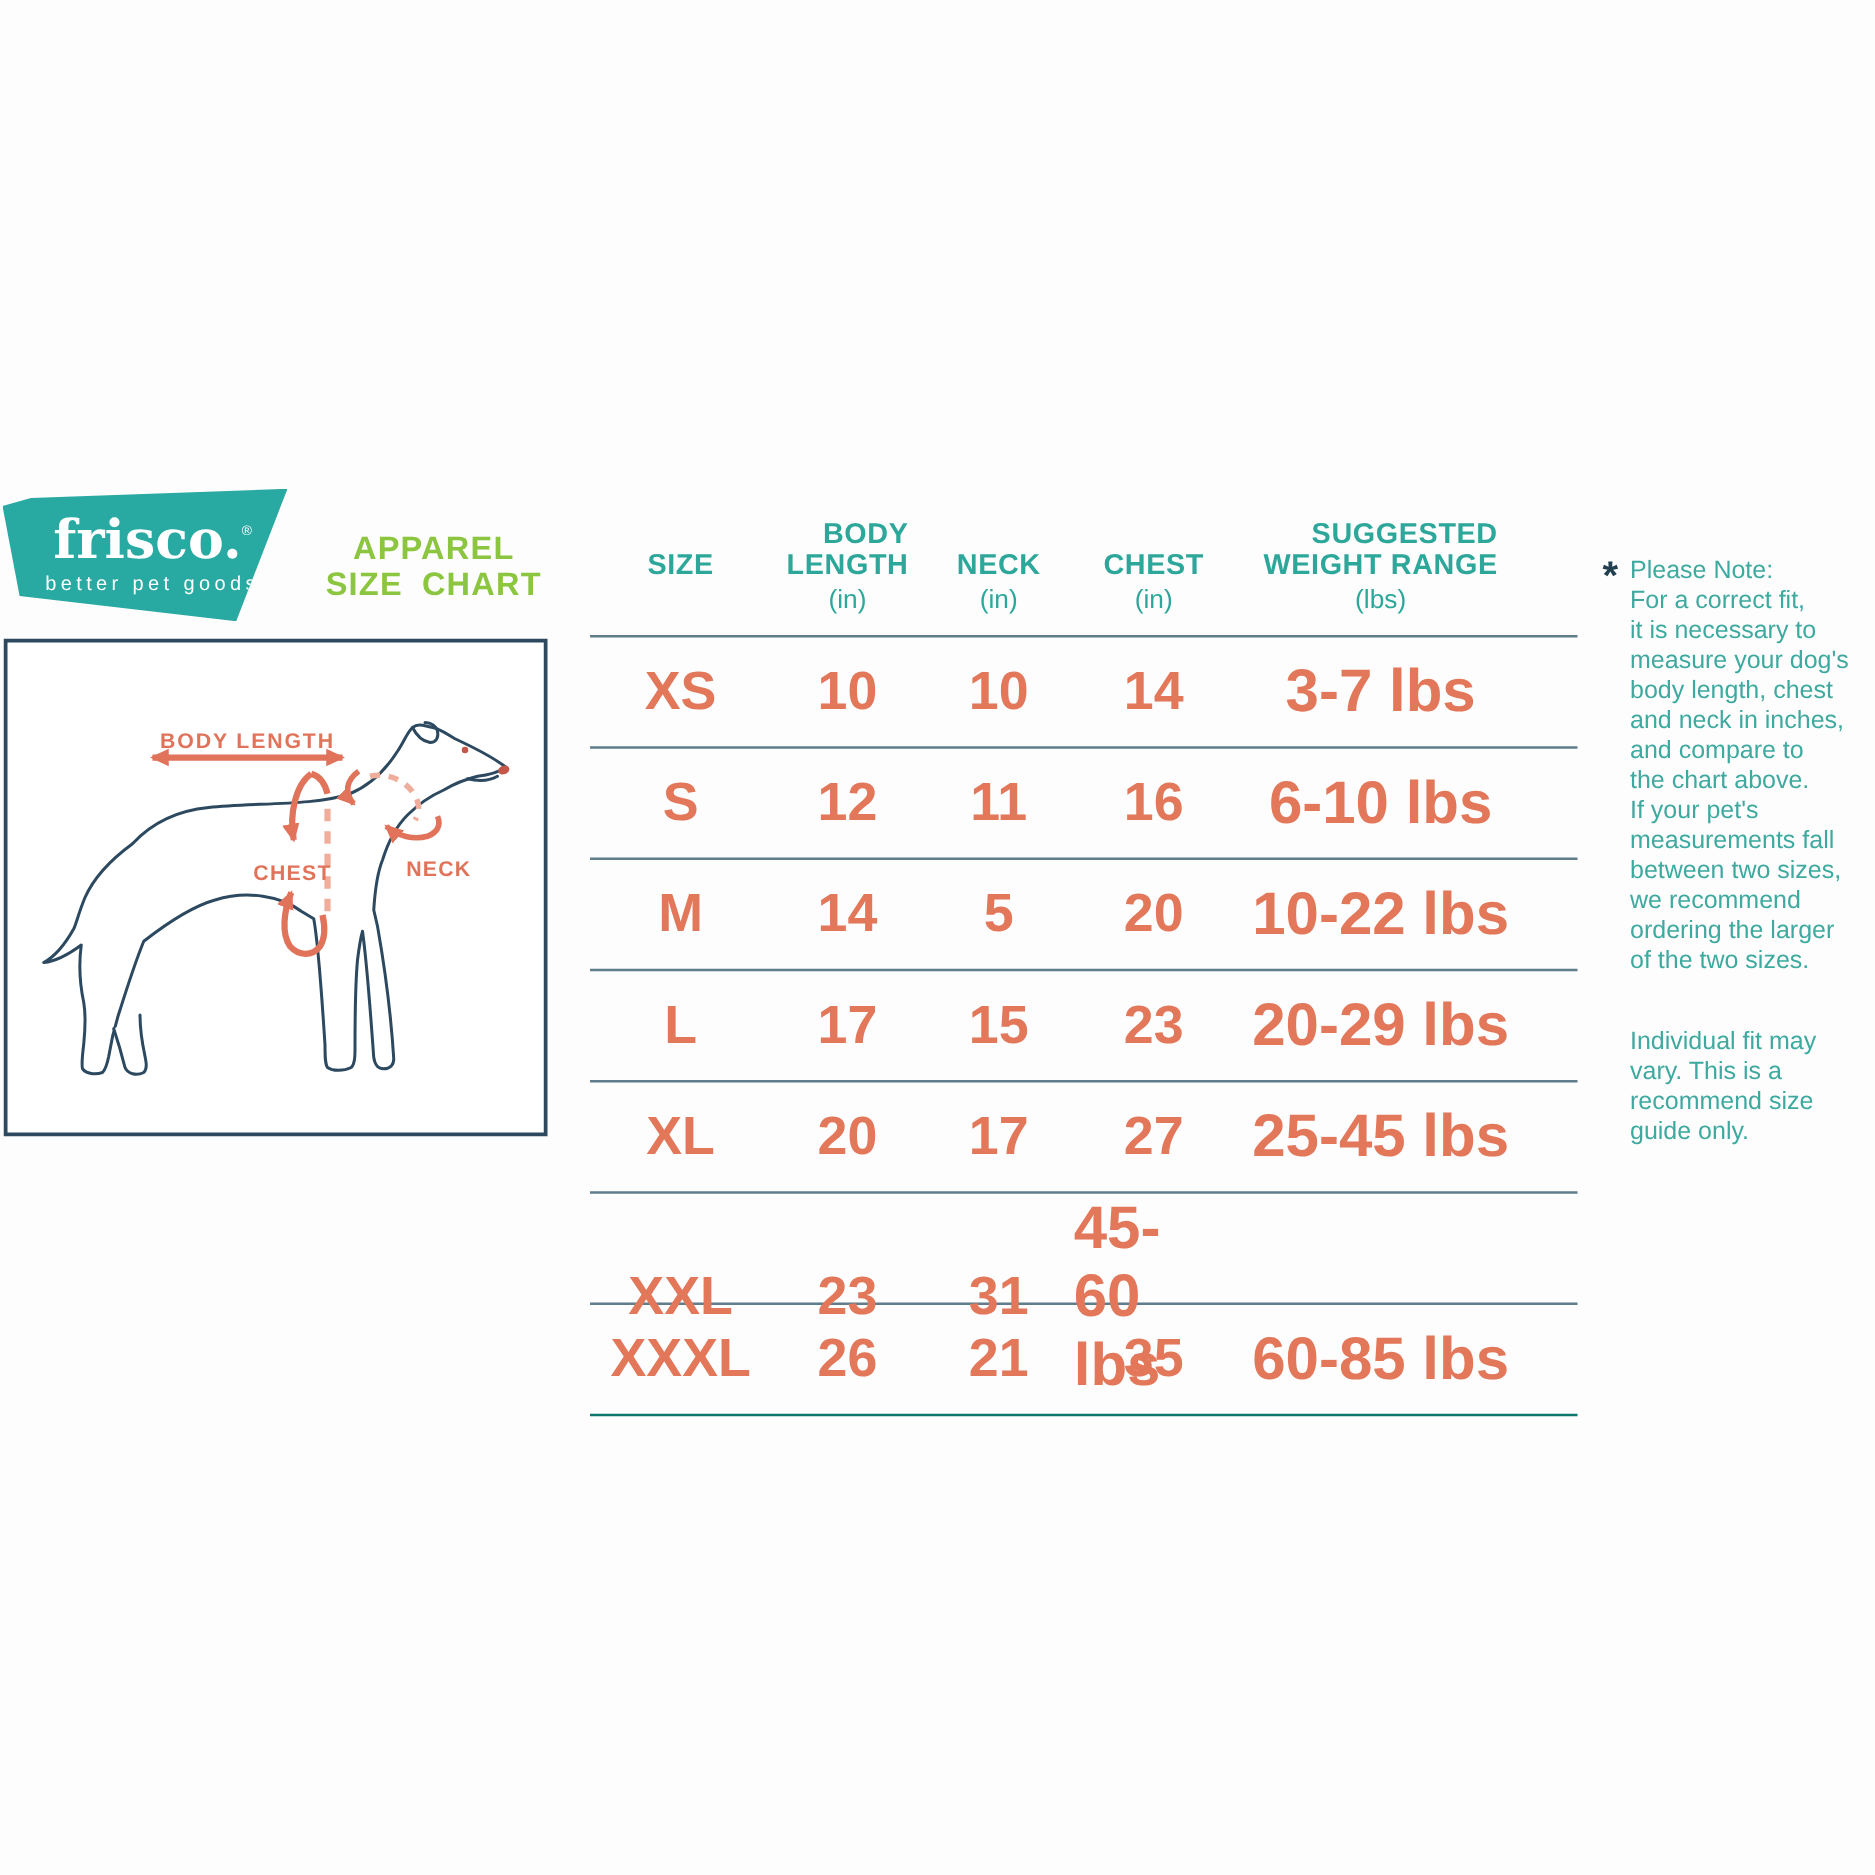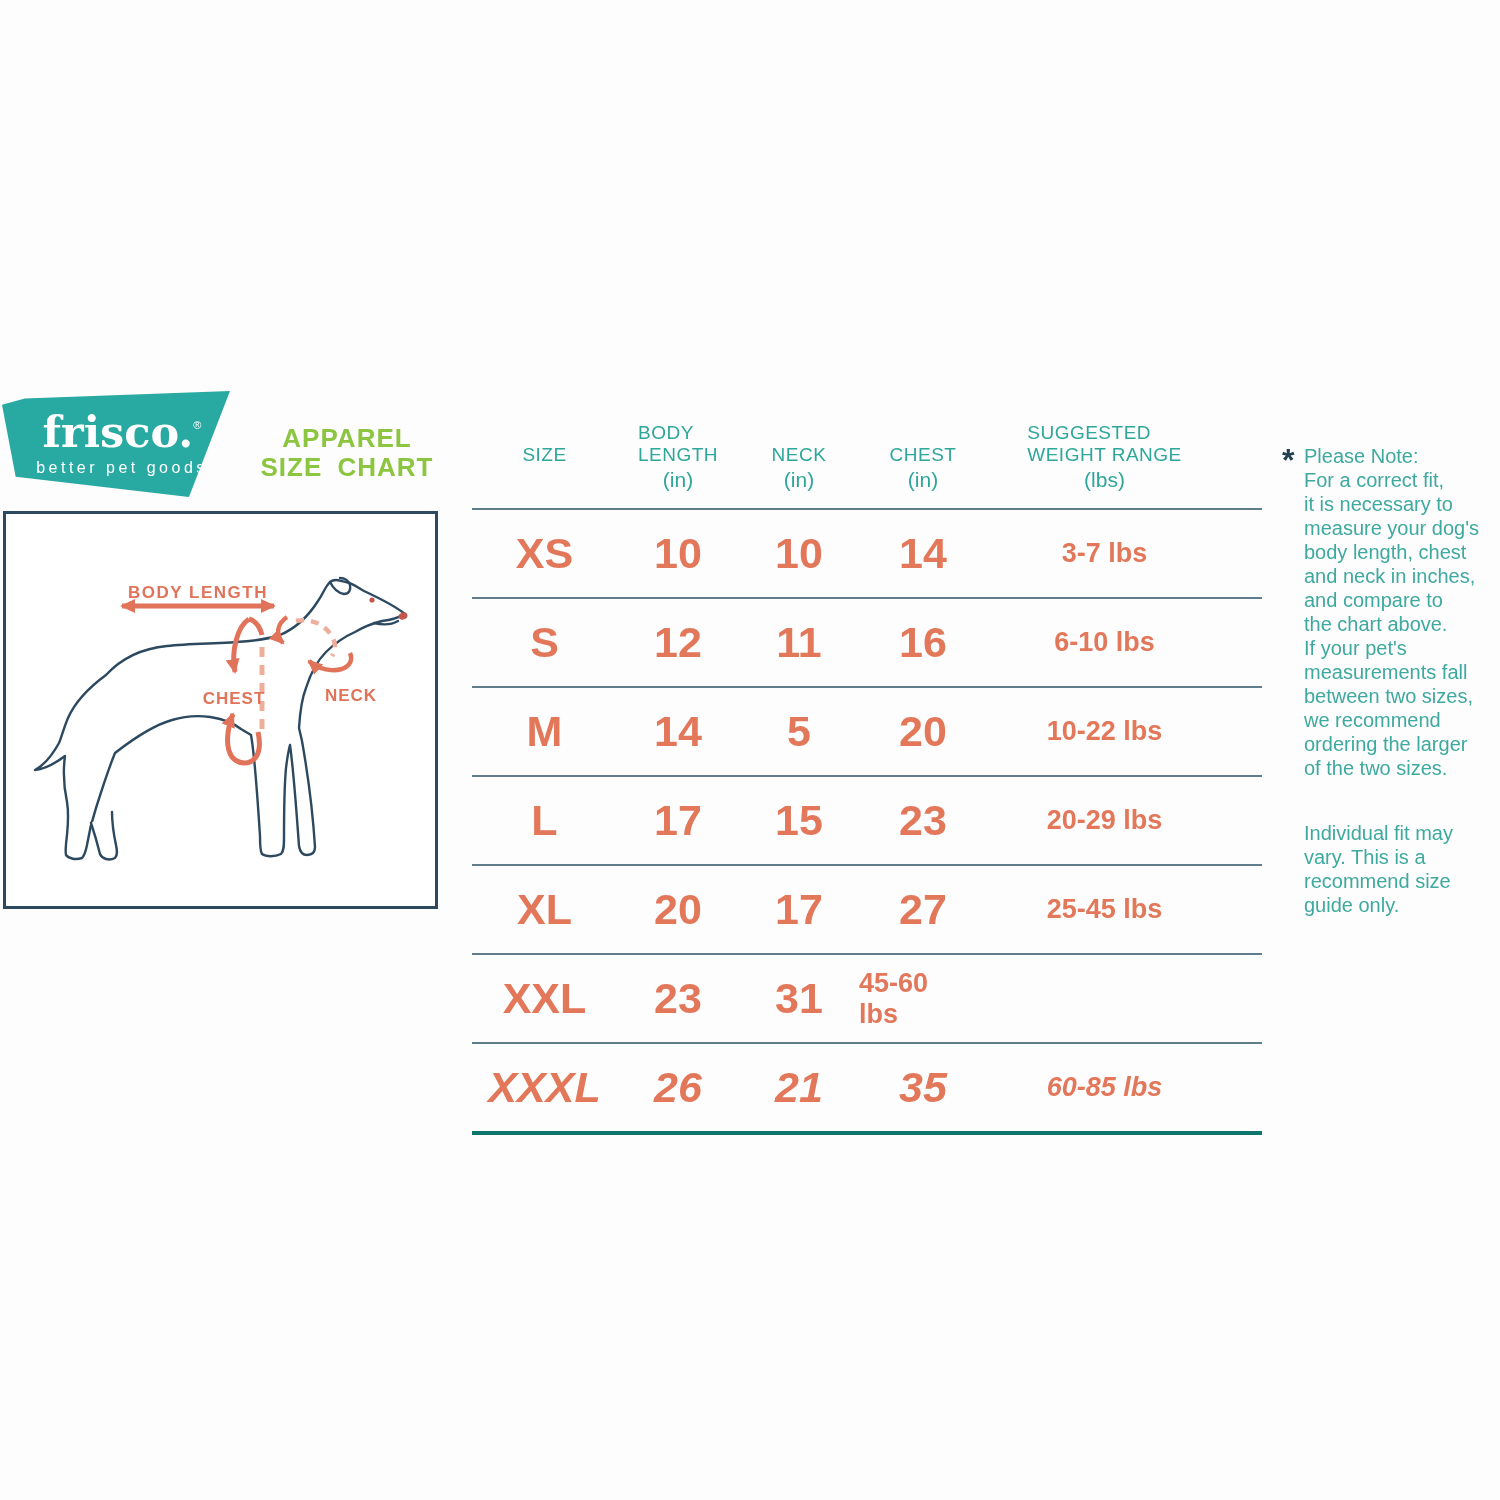--- a/index.html
+++ b/index.html
@@ -24,28 +24,28 @@
   .dog-box{position:absolute;left:3px;top:511px;width:435px;height:398px;
            border:3px solid #2c4960;box-sizing:border-box;background:#fff;}
   .dog-box svg{display:block;width:100%;height:100%;}
 
   
   .size-table{position:absolute;left:472px;top:404px;width:790px;}
   .thead,.trow{display:grid;grid-template-columns:145px 122px 120px 128px 275px;}
   .thead{height:104px;}
   .th{display:flex;flex-direction:column;justify-content:flex-end;align-items:center;
       color:#2ea79b;padding-bottom:16px;}
-  .th-label{font-weight:normal;font-size:19px;letter-spacing:.5px;line-height:1.12;
-            white-space:pre-line;text-align:left;}
+  .th-label{font-weight:bold;font-size:23px;letter-spacing:.5px;line-height:1.12;
+            white-space:pre-line;text-align:right;}
   .th-sub{font-size:21px;height:27px;line-height:29px;font-weight:normal;}
   .trow{height:87px;border-top:2px solid #5f7d8b;}
-  .trow:last-child{border-bottom:4px solid #0f766e;font-style:italic;}
+  .trow:last-child{border-bottom:2px solid #0f766e;}
   .td{display:flex;align-items:center;justify-content:center;
       color:#e2775a;font-weight:bold;font-size:43px;}
-  .td.weight{font-size:27px;}
+  .td.weight{font-size:48px;}
   .col-weight{padding-right:40px;box-sizing:border-box;}
 
   
   .note{position:absolute;left:1282px;top:444px;width:218px;color:#3ea99f;}
   .note-star{position:absolute;left:0;top:0;color:#22404f;font-size:32px;font-weight:bold;line-height:1;}
   .note-head{margin-left:22px;font-size:20px;line-height:1.2;}
   .note-body{margin-left:22px;font-size:20px;line-height:1.2;white-space:pre-line;}
   .note-secondary{margin-left:22px;margin-top:41px;font-size:20px;line-height:1.2;white-space:pre-line;}
 </style>
 </head>

